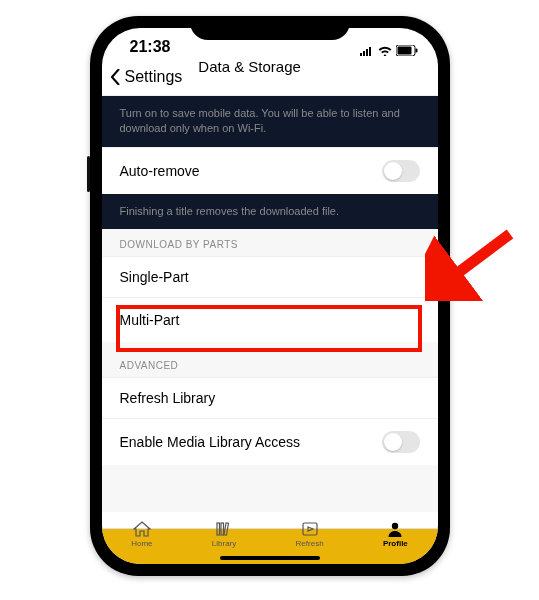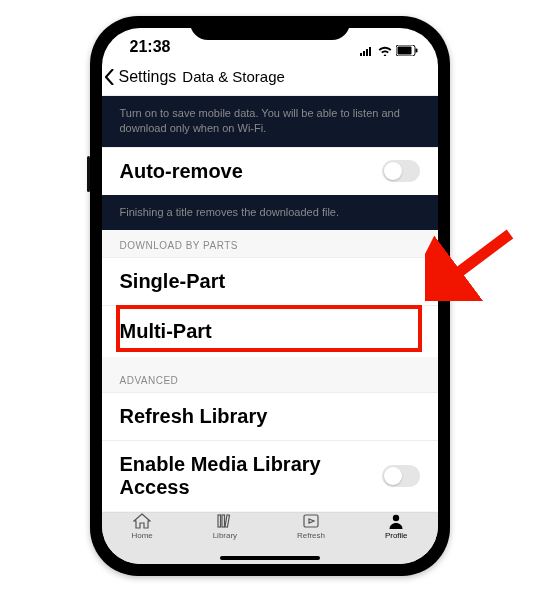--- a/index.html
+++ b/index.html
@@ -58,22 +58,22 @@
       justify-content: space-between;
       align-items: flex-end;
       padding: 0 20px 2px 28px;
       font-size: 16px;
       font-weight: 600;
     }
     .status-icons { display: flex; align-items: center; gap: 4px; }
     .nav-bar {
       height: 38px;
       display: flex;
-      align-items: center;
-      padding: 0 3px;
+      padding: 0 9px;
+      gap: 10px;
       border-bottom: 1px solid #eee;
     }
     .back-btn {
       display: flex;
       align-items: center;
       font-size: 16px;
       font-weight: 400;
     }
     .back-btn svg { width: 10px; height: 16px; margin-right: 4px; }
     .nav-title {
@@ -106,22 +106,22 @@
     .row {
       background: #fff;
       padding: 12px 18px;
       display: flex;
       align-items: center;
       justify-content: space-between;
       border-top: 1px solid #eee;
     }
     .row + .row { border-top: 1px solid #eee; }
     .row-title {
-      font-size: 20px;
-      font-weight: 700;
+      font-size: 14px;
+      font-weight: 400;
     }
     .toggle {
       width: 38px;
       height: 22px;
       border-radius: 11px;
       background: #e5e5e5;
       position: relative;
       flex-shrink: 0;
     }
     .toggle:after {
@@ -134,33 +134,33 @@
       box-shadow: 0 1px 2px rgba(0,0,0,0.2);
     }
     .highlight-box {
       position: absolute;
       border: 4px solid #f11500;
       pointer-events: none;
     }
     .tab-bar {
       position: absolute;
       bottom: 0; left: 0; right: 0;
-      height: 52px;
-      background: #e5e5e5;
+      height: 36px;
+      background: #eab308;
       border-top: 1px solid #ddd;
       display: flex;
       justify-content: space-around;
       align-items: center;
       padding-bottom: 24px;
     }
     .tab-item {
       display:flex; flex-direction:column; align-items:center;
       font-size: 8px; color:#555; gap: 2px;
     }
-    .tab-item.active { color:#000; font-weight:400; }
+    .tab-item.active { color:#000; font-weight:700; }
     .home-indicator {
       position: absolute;
       bottom: 4px; left: 50%;
       transform: translateX(-50%);
       width: 100px; height: 4px;
       background: #000; border-radius: 2px;
     }
     .arrow {
       position: absolute;
       pointer-events: none;

